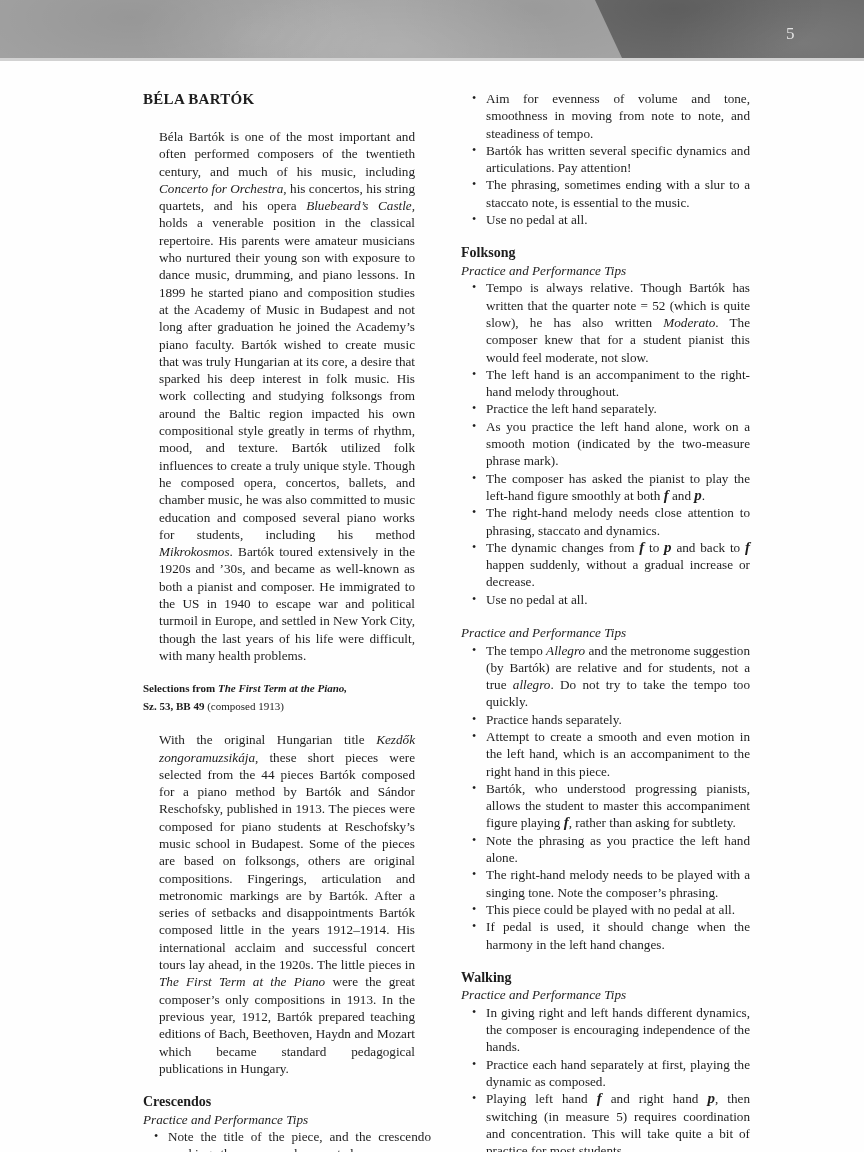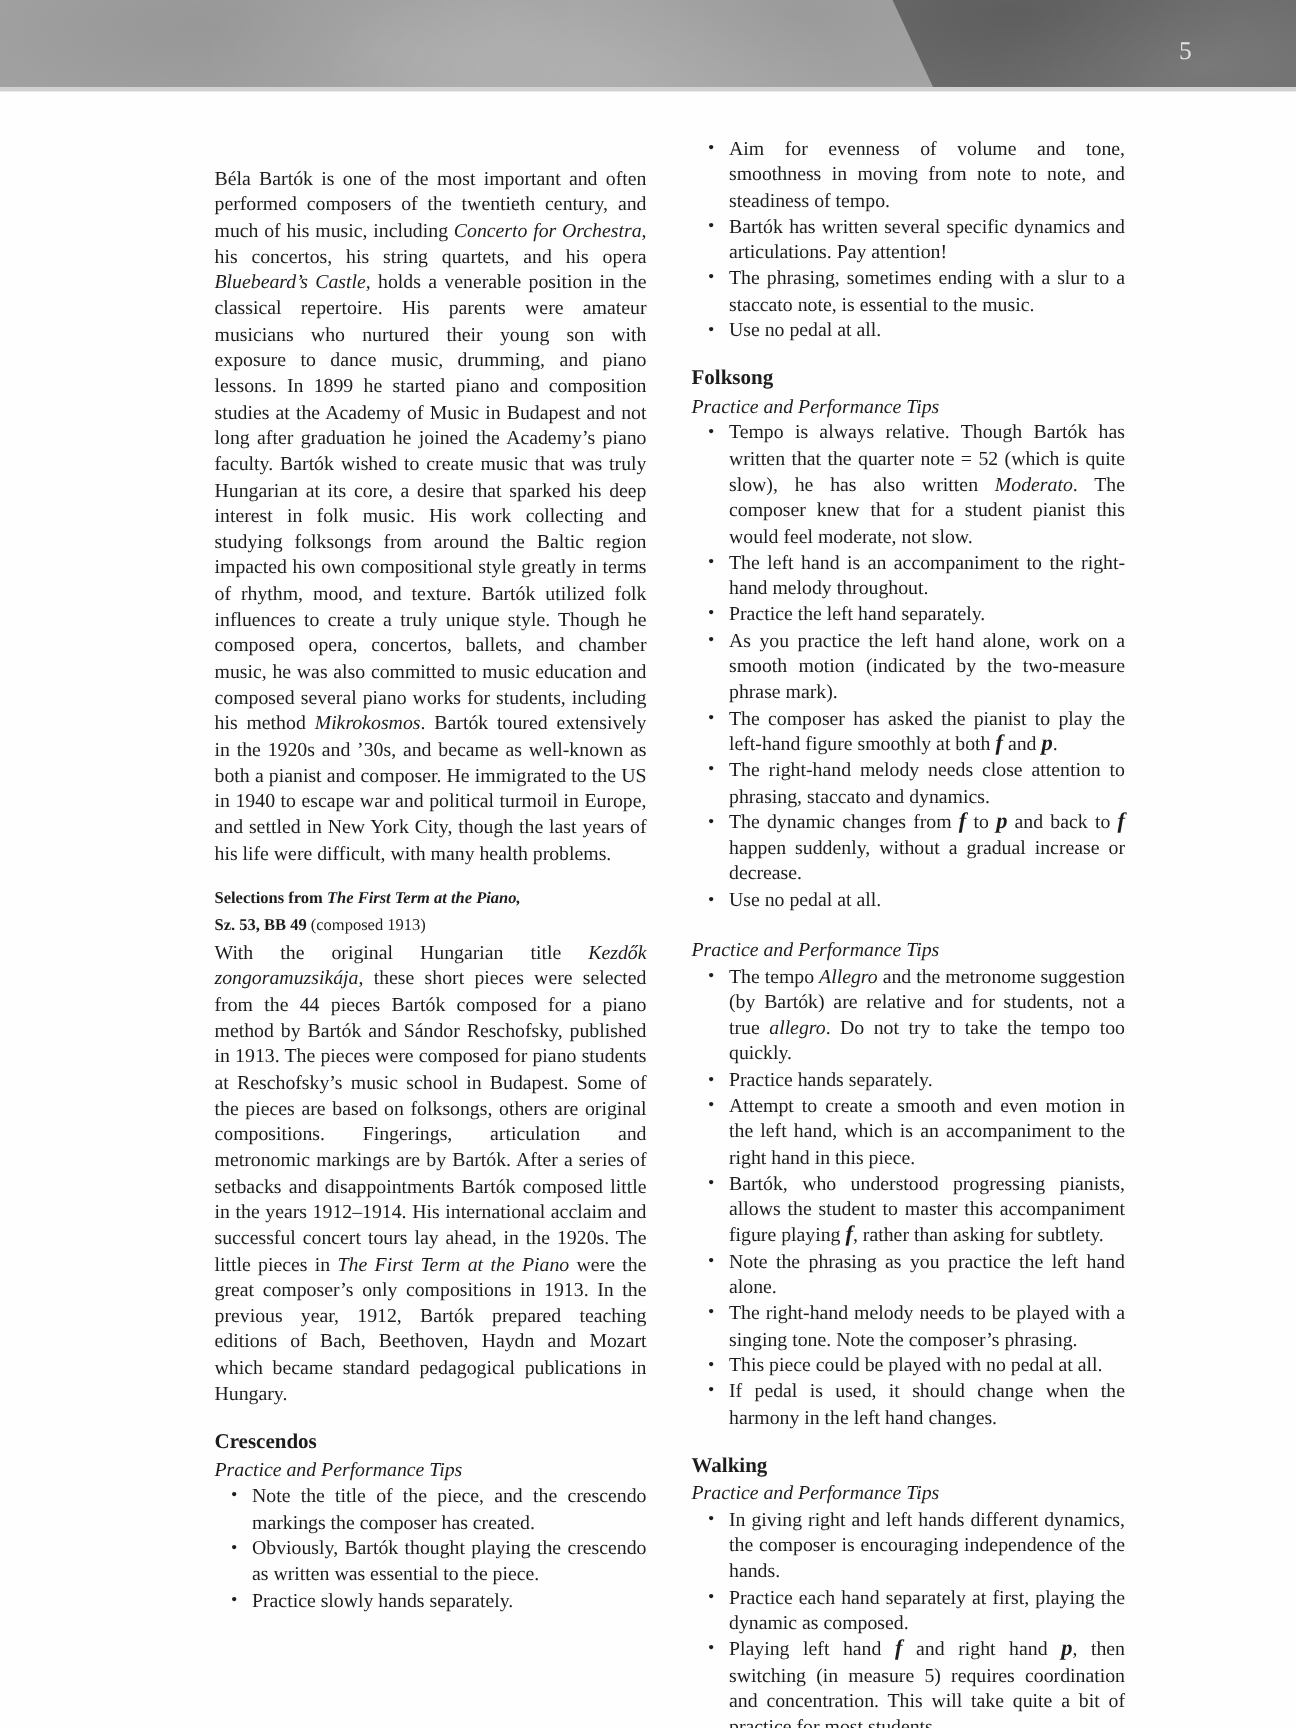--- a/index.html
+++ b/index.html
@@ -30,21 +30,21 @@
   .page-num { position:absolute; right:69px; top:24px;
     font-size:17px; color:#e3e3e3; letter-spacing:0.5px; }
 
   
   .col { position:absolute; top:90px; font-size:13.2px; line-height:17.3px; }
   .col-left  { left:143px; width:288px; }
   .col-right { left:461px; width:289px; }
 
   h1 { margin:0; font-size:15px; line-height:18px; font-weight:bold; letter-spacing:0.3px; }
   .subtitle { margin:0; font-size:12.6px; letter-spacing:-0.1px; white-space:nowrap; }
-  p.body { margin:0; text-align:justify; }
+  p.body { margin:16px; text-align:justify; }
   p.bio { margin-top:20px; }
   h2.sel-head { margin:14px 0 0; font-size:11px; line-height:17.5px; font-weight:bold; }
   h2.sel-head .line { display:block; }
   .sec { margin-top:16px; }
   h3 { margin:0; font-size:14px; line-height:17.5px; font-weight:bold; }
   .tips { margin:0; font-style:italic; line-height:17.5px; }
   ul.bullets { margin:0; padding:0 0 0 25px; list-style:none; }
   ul.bullets li { position:relative; text-align:justify; }
   .mk { position:absolute; left:-14px; top:0; font-size:12px; }
 
@@ -58,20 +58,21 @@
 
 <div class="page">
 
   <header class="banner">
     <div class="banner-light"></div>
     <div class="banner-dark"></div>
     <span class="page-num">5</span>
   </header>
 
   <section class="col col-left">
+    <h1>BÉLA BARTÓK</h1>
 
     <p class="body bio"><span>Béla Bartók is one of the most important and often performed composers of the twentieth century, and much of his music, including </span><span class="s-i">Concerto for Orchestra</span><span>, his concertos, his string quartets, and his opera </span><span class="s-i">Bluebeard’s Castle,</span><span> holds a venerable position in the classical repertoire. His parents were amateur musicians who nurtured their young son with exposure to dance music, drumming, and piano lessons. In 1899 he started piano and composition studies at the Academy of Music in Budapest and not long after graduation he joined the Academy’s piano faculty. Bartók wished to create music that was truly Hungarian at its core, a desire that sparked his deep interest in folk music. His work collecting and studying folksongs from around the Baltic region impacted his own compositional style greatly in terms of rhythm, mood, and texture. Bartók utilized folk influences to create a truly unique style. Though he composed opera, concertos, ballets, and chamber music, he was also committed to music education and composed several piano works for students, including his method </span><span class="s-i">Mikrokosmos</span><span>. Bartók toured extensively in the 1920s and ’30s, and became as well-known as both a pianist and composer. He immigrated to the US in 1940 to escape war and political turmoil in Europe, and settled in New York City, though the last years of his life were difficult, with many health problems.</span></p>
 
     <h2 class="sel-head">
       <span class="line"><span>Selections from </span><span class="s-i">The First Term at the Piano,</span></span>
       <span class="line"><span>Sz. 53, BB 49 </span><span class="s-r">(composed 1913)</span></span>
     </h2>
     <p class="body"><span>With the original Hungarian title </span><span class="s-i">Kezdők zongoramuzsikája</span><span>, these short pieces were selected from the 44 pieces Bartók composed for a piano method by Bartók and Sándor Reschofsky, published in 1913. The pieces were composed for piano students at Reschofsky’s music school in Budapest. Some of the pieces are based on folksongs, others are original compositions. Fingerings, articulation and metronomic markings are by Bartók. After a series of setbacks and disappointments Bartók composed little in the years 1912–1914. His international acclaim and successful concert tours lay ahead, in the 1920s. The little pieces in </span><span class="s-i">The First Term at the Piano</span><span> were the great composer’s only compositions in 1913. In the previous year, 1912, Bartók prepared teaching editions of Bach, Beethoven, Haydn and Mozart which became standard pedagogical publications in Hungary.</span></p>
 
     <section class="sec">

